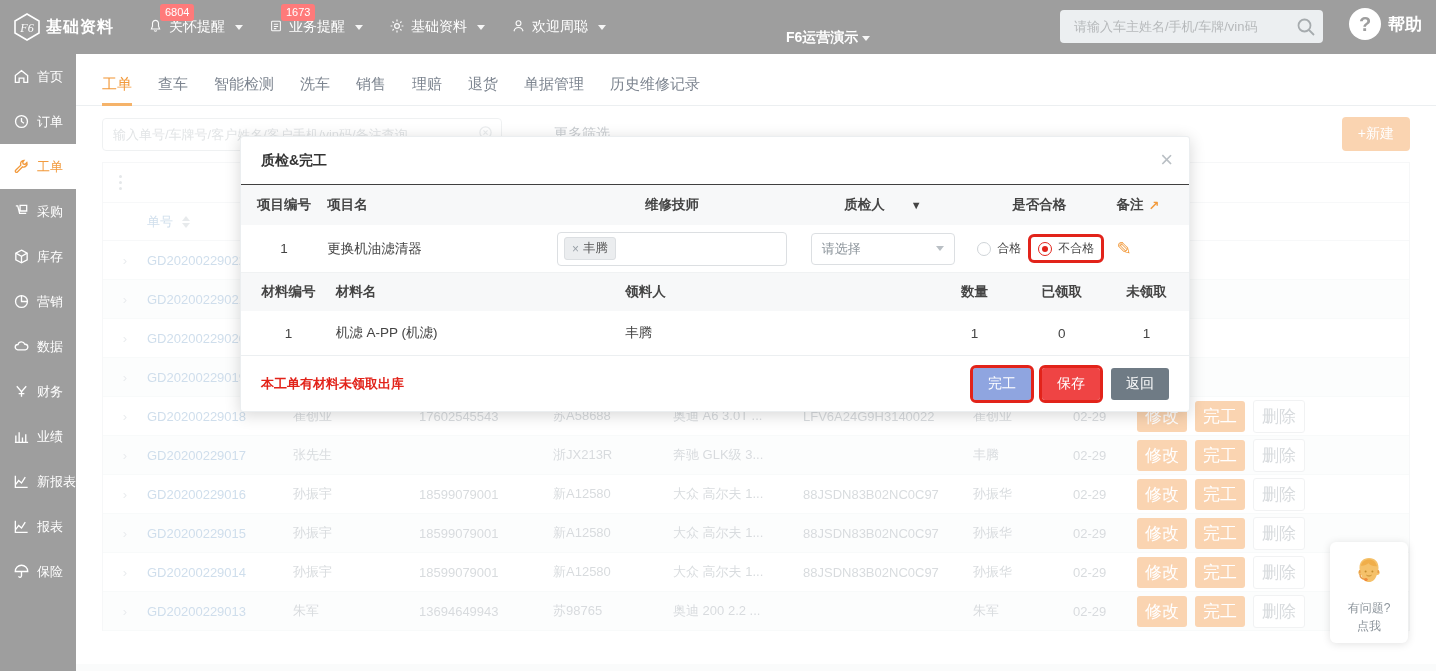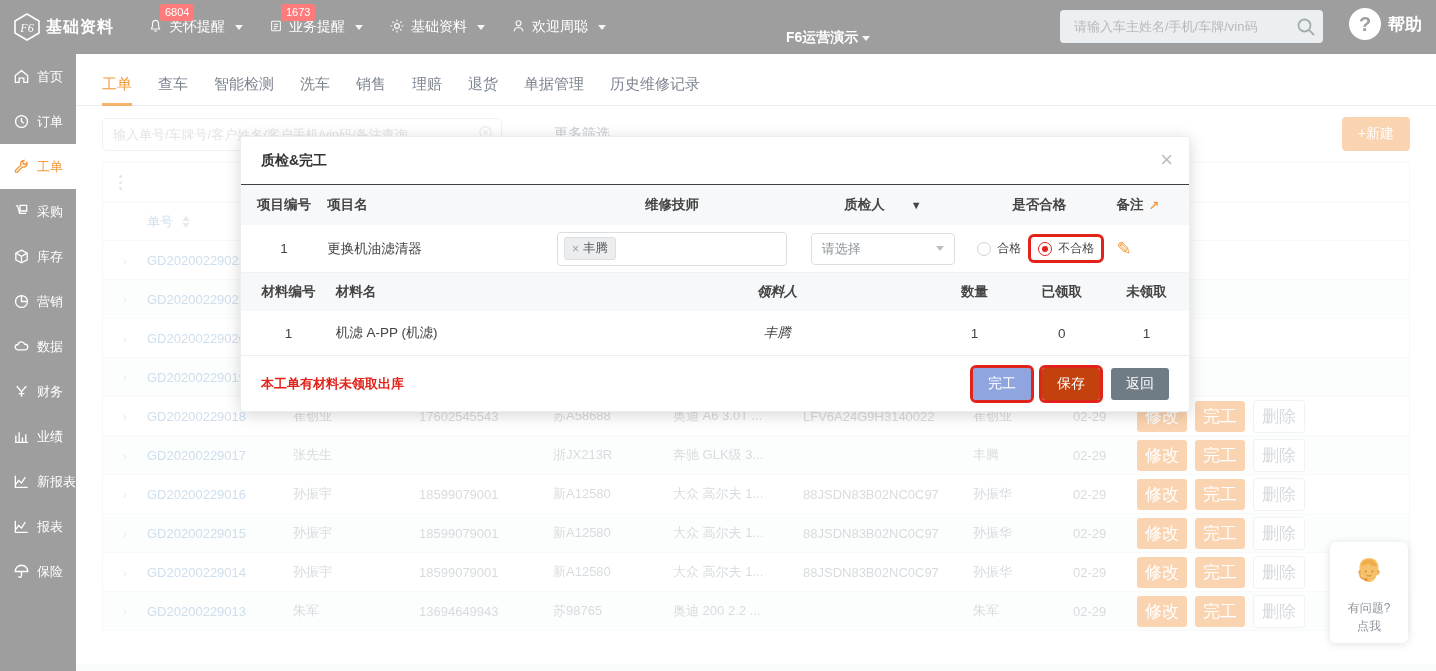--- a/index.html
+++ b/index.html
@@ -205,37 +205,37 @@
   .hl-red { outline:3px solid #e2231a; border-radius:3px; padding:3px 7px; }
   .pencil { font-size:18px; color:#f29a3c; cursor:pointer; }
 
   .m-thead2 {
     display:flex;align-items:center;height:38px;background:#f7f8f9;
     font-size:13.5px;color:#444;font-weight:bold;
   }
   .m-row2 { display:flex;align-items:center;height:44px;font-size:13.5px;color:#444;}
   .n-c1 { width:95px; text-align:center; }
   .n-c2 { width:290px; }
-  .n-c3 { width:305px; text-align:center;font-style:italic; }
+  .n-c3 { width:305px; text-align:left; }
   .n-c4 { width:90px; text-align:center; }
   .n-c5 { width:85px; text-align:center; }
   .n-c6 { width:85px; text-align:center; }
 
   .m-foot {
     height:56px; display:flex; align-items:center; justify-content:space-between;
     padding: 0 20px; border-top:1px solid #eceff1;
   }
   .warn { color:#e2231a; font-size:13px; font-weight:bold; }
   .foot-btns { display:flex; align-items:center; gap:11px; }
   .fbtn {
     border:none;border-radius:3px;padding:7px 15px;font-size:14px;color:#fff;
     cursor:pointer;font-family:inherit;
   }
   .fbtn.finish { background:#8fa5e0; }
-  .fbtn.save   { background:#c2410c; }
+  .fbtn.save   { background:#ef4444; }
   .fbtn.back   { background:#6f7b85; }
   .ring { outline:3px solid #e2231a; border-radius:3px; }
 
   
   .cs-widget {
     position:absolute; right:28px; bottom:28px; width:78px;
     background:#fff; border-radius:6px; box-shadow:0 1px 8px rgba(0,0,0,.12);
     padding:10px 4px 8px; text-align:center;
   }
   .cs-widget .face { margin:0 auto 4px; }

